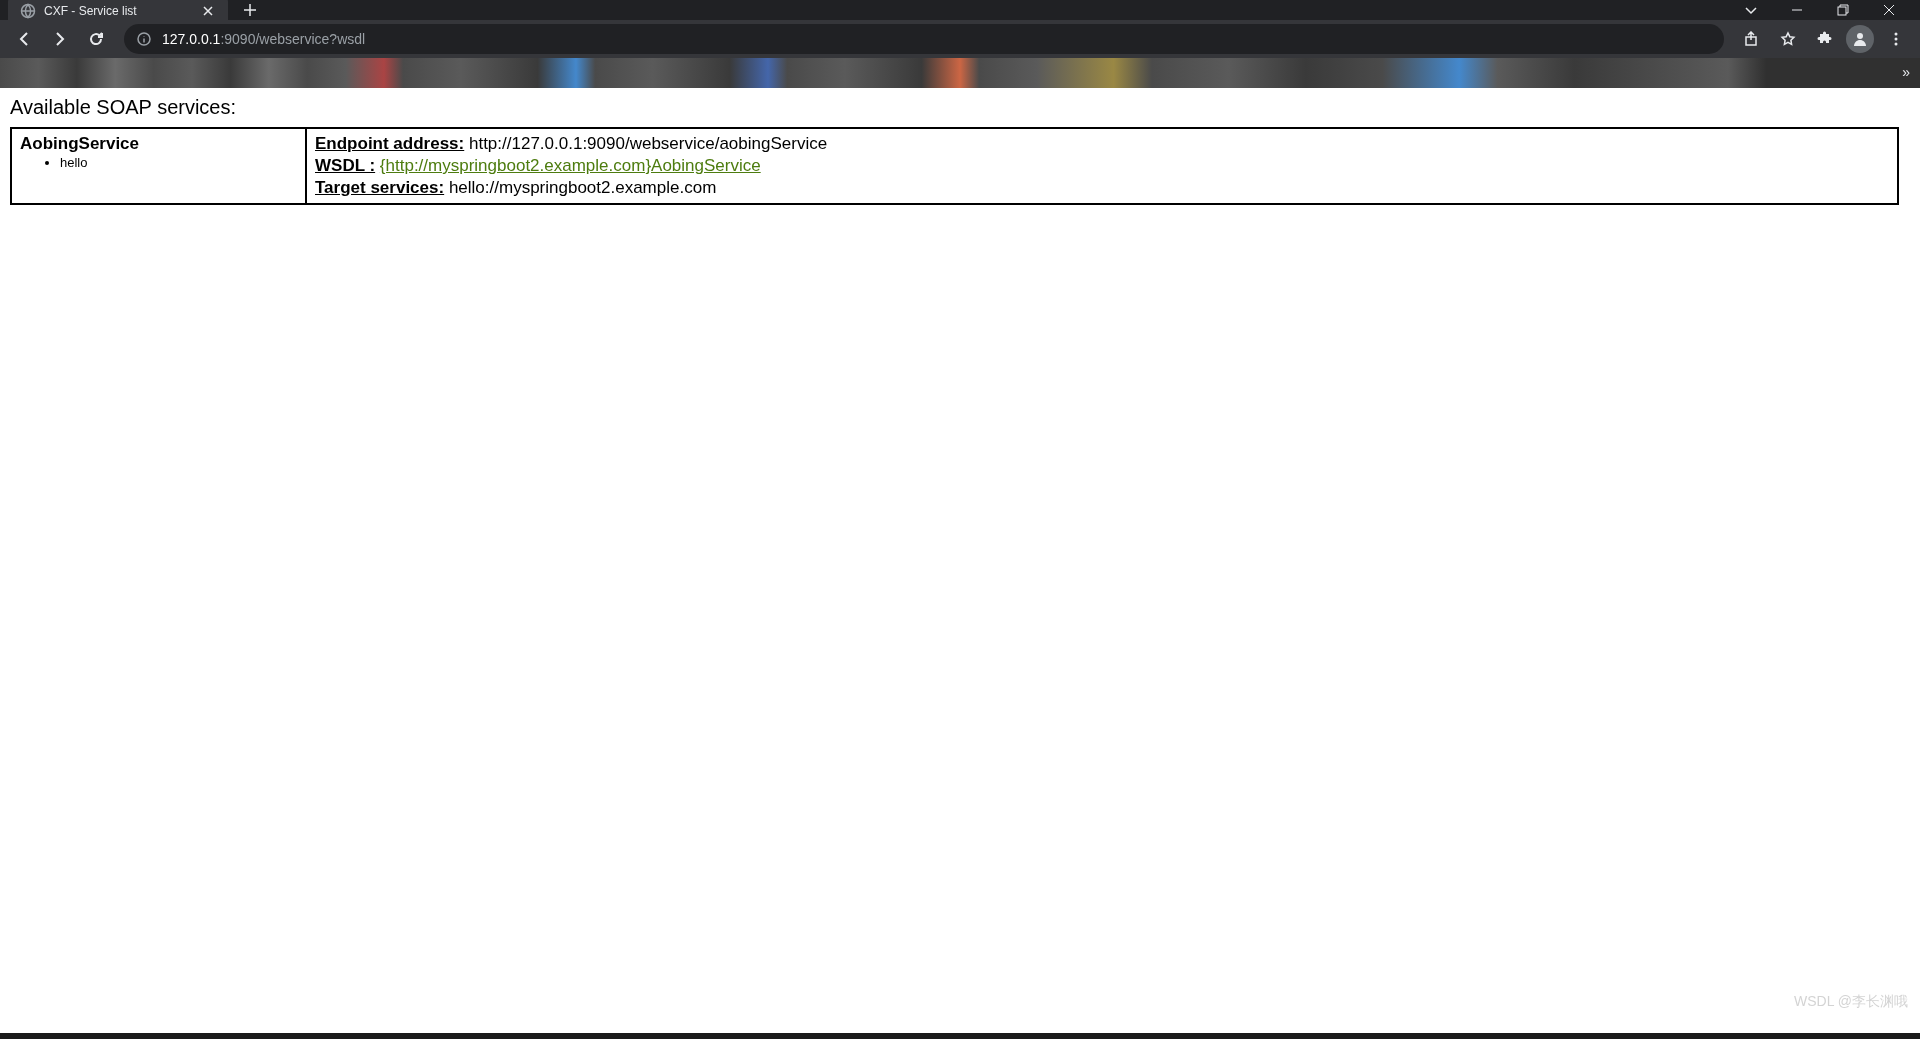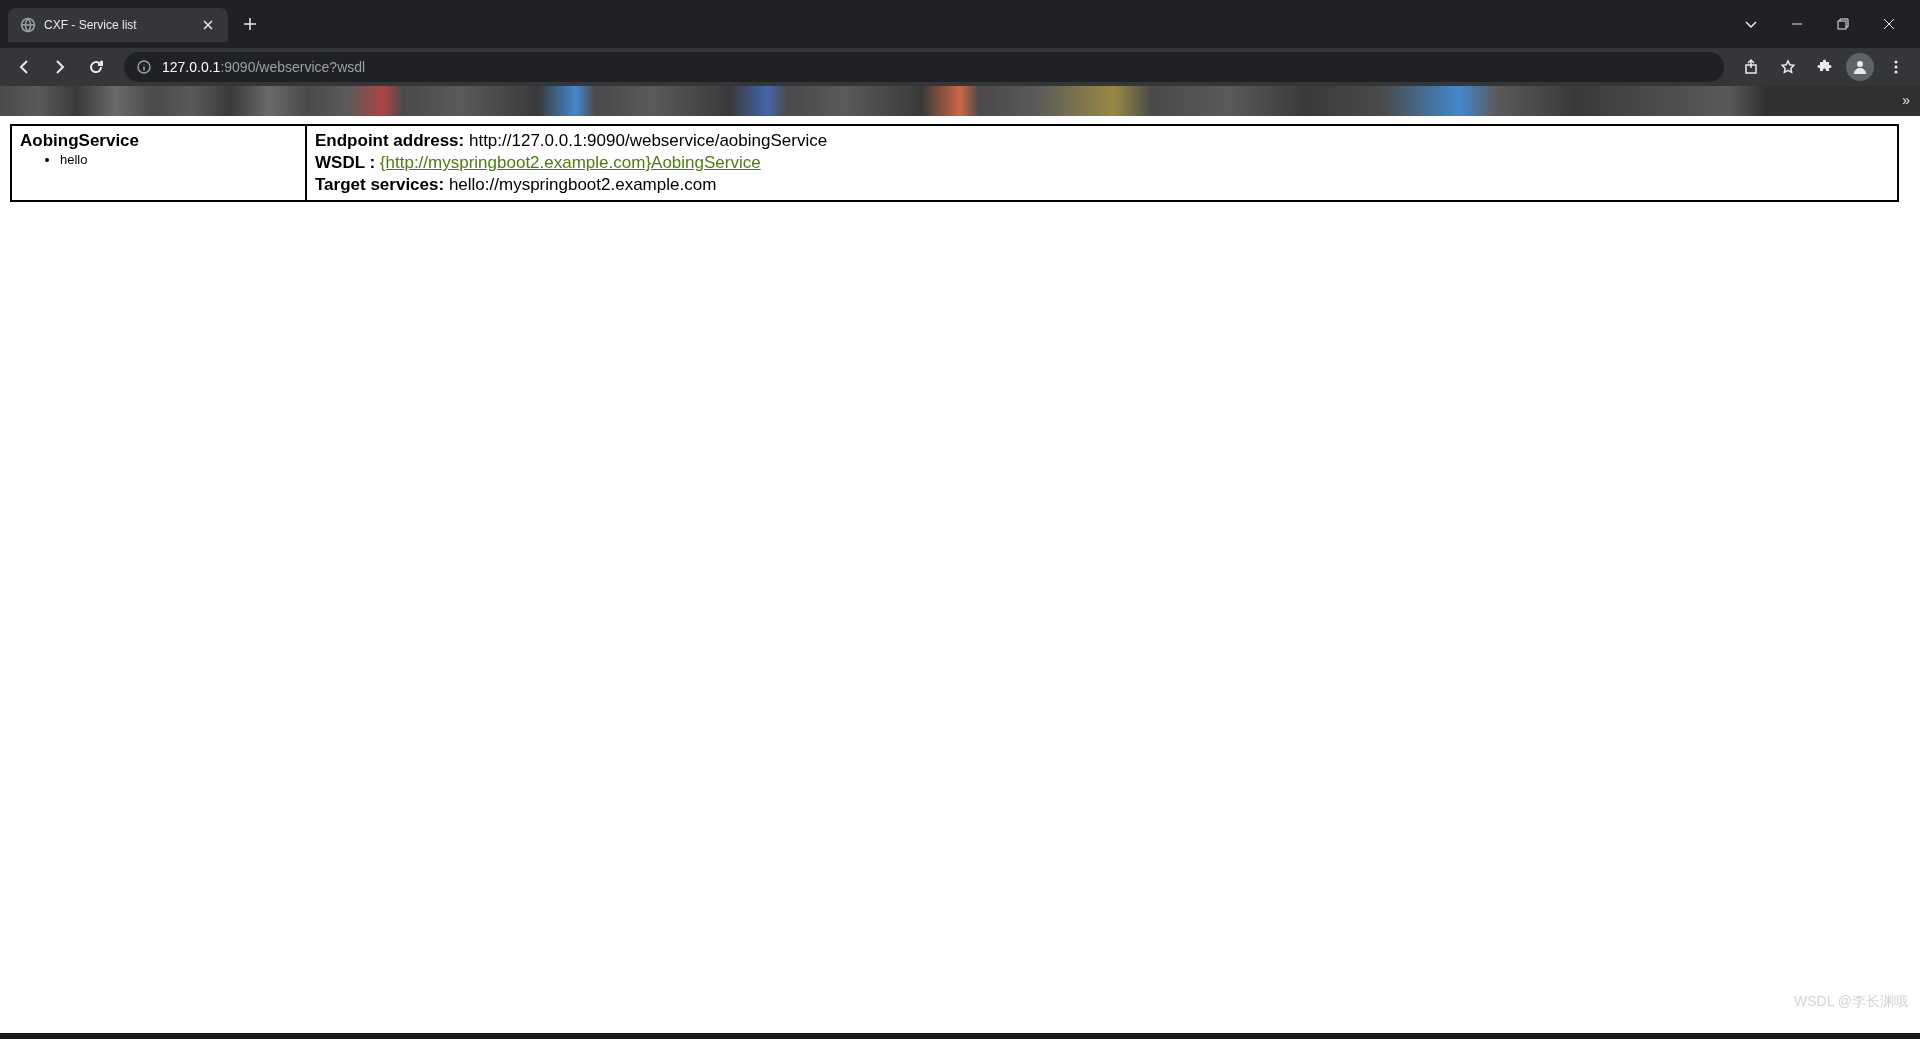--- a/index.html
+++ b/index.html
@@ -18,21 +18,21 @@
       background: #202124;
       display: flex;
       flex-direction: column;
     }
     
     
     .tab-bar {
       background: #202124;
       display: flex;
       align-items: center;
-      height: 48px;
+      height: 20px;
       padding: 0 8px;
     }
     .tab {
       background: #35363a;
       color: #e8eaed;
       height: 34px;
       display: flex;
       align-items: center;
       padding: 0 12px;
       border-radius: 8px 8px 0 0;
@@ -219,20 +219,21 @@
     }
     .service-methods {
       margin: 0;
       padding-left: 40px;
     }
     .service-methods li {
       font-size: 13px;
     }
     .detail-label {
       font-weight: bold;
+      text-decoration: underline;
     }
     .wsdl-link {
       color: #4d7c0f;
       text-decoration: underline;
       cursor: pointer;
     }
     
     .watermark {
       position: fixed;
       bottom: 28px;
@@ -363,20 +364,21 @@
       </div>
     </div>
   </div>
 
   <div class="bookmarks-bar">
     <span class="bookmarks-overflow">»</span>
   </div>
 </div>
 
 <div class="page-content">
+  <h2 class="page-heading">Available SOAP services:</h2>
   <table class="service-table">
     <tbody>
         <tr>
       <td class="service-cell-left">
         <span class="service-name">AobingService</span>
         <ul class="service-methods">
           <li>hello</li>
         </ul>
       </td>
       <td>

